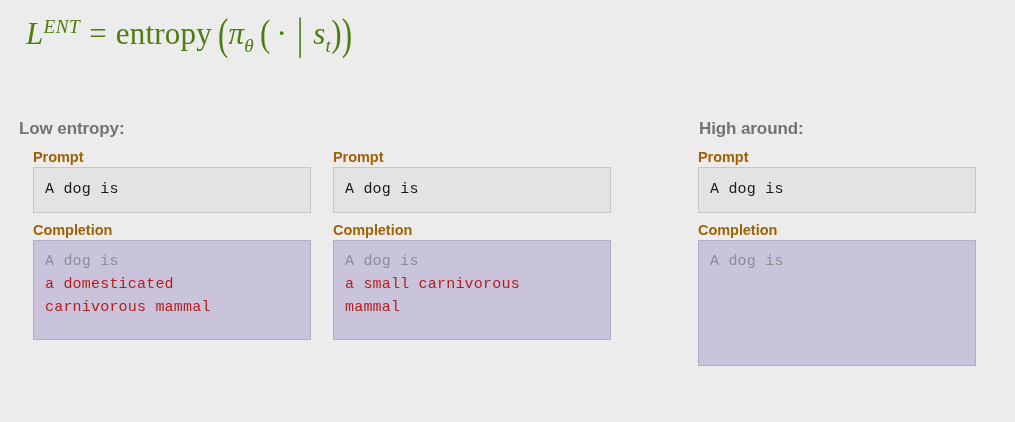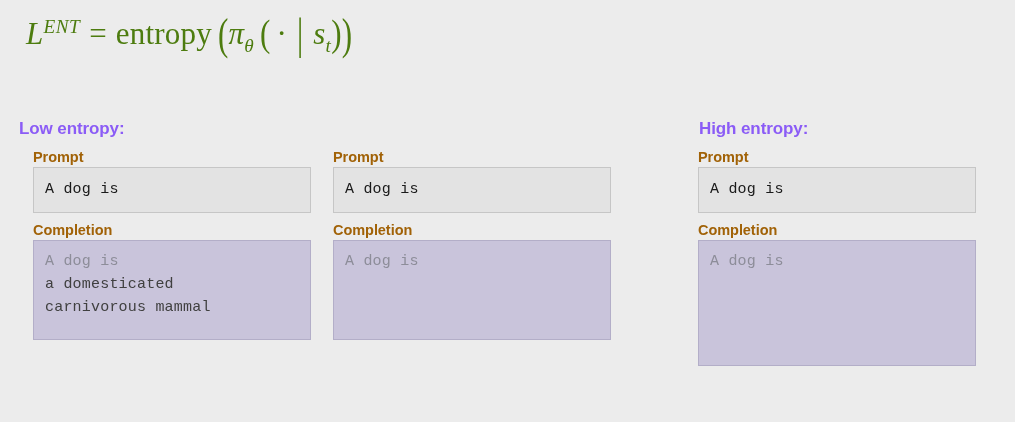--- a/index.html
+++ b/index.html
@@ -62,21 +62,21 @@
   }
 
   
   .group { position: absolute; }
   #group-low  { left: 0px;   top: 118px; }
   #group-high { left: 680px; top: 118px; }
 
   .group-title {
     font-size: 17px;
     font-weight: bold;
-    color: #8b5cf6;
+    color: #737373;
     margin-left: 19px;
     margin-bottom: 0;
     height: 22px;
     line-height: 22px;
     letter-spacing: -0.1px;
   }
 
   .columns {
     display: flex;
     flex-direction: row;
@@ -119,21 +119,21 @@
   }
   .box.completion-box {
     background: #c9c4db;
     border-color: #b3aec8;
   }
   .box.completion-box .echo {
     color: #8d8d99;
     display: block;
   }
   .box.completion-box .gen {
-    color: #404040;
+    color: #b91c1c;
     display: block;
   }
   
   #completion-low-a,
   #completion-low-b { height: 100px; }
   #completion-high  { height: 126px; }
 </style>
 </head>
 <body>
 
@@ -148,28 +148,29 @@
       <div class="box prompt-box" id="prompt-low-a">A dog is</div>
       <div class="field-label">Completion</div>
       <div class="box completion-box" id="completion-low-a"><span class="echo">A dog is</span><span class="gen">a domesticated
 carnivorous mammal</span></div>
     </div>
 
     <div class="column">
       <div class="field-label">Prompt</div>
       <div class="box prompt-box" id="prompt-low-b">A dog is</div>
       <div class="field-label">Completion</div>
-      <div class="box completion-box" id="completion-low-b"><span class="echo">A dog is</span></div>
+      <div class="box completion-box" id="completion-low-b"><span class="echo">A dog is</span><span class="gen">a small carnivorous
+mammal</span></div>
     </div>
 
   </div>
 </div>
 
 <div class="group" id="group-high">
-  <div class="group-title">High entropy:</div>
+  <div class="group-title">High around:</div>
   <div class="columns">
 
     <div class="column">
       <div class="field-label">Prompt</div>
       <div class="box prompt-box" id="prompt-high">A dog is</div>
       <div class="field-label">Completion</div>
       <div class="box completion-box" id="completion-high"><span class="echo">A dog is</span></div>
     </div>
 
   </div>

